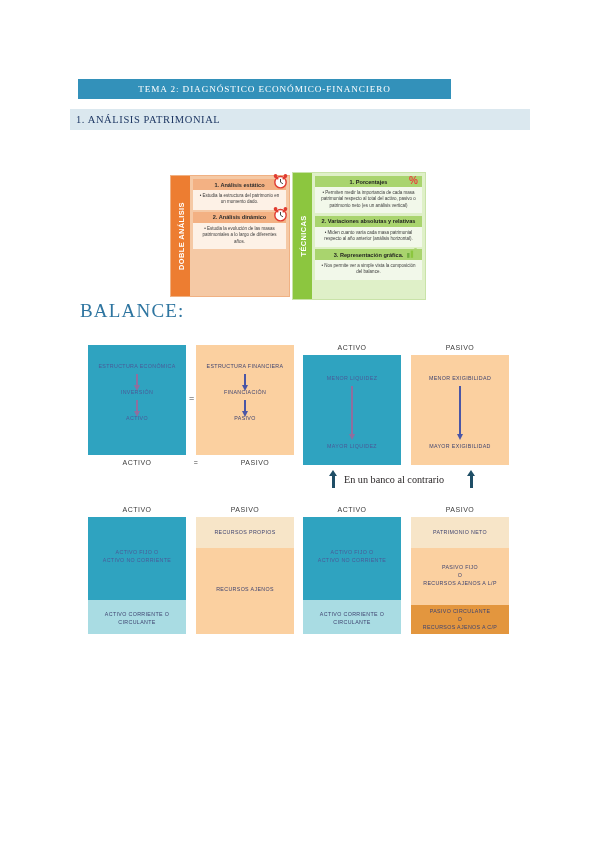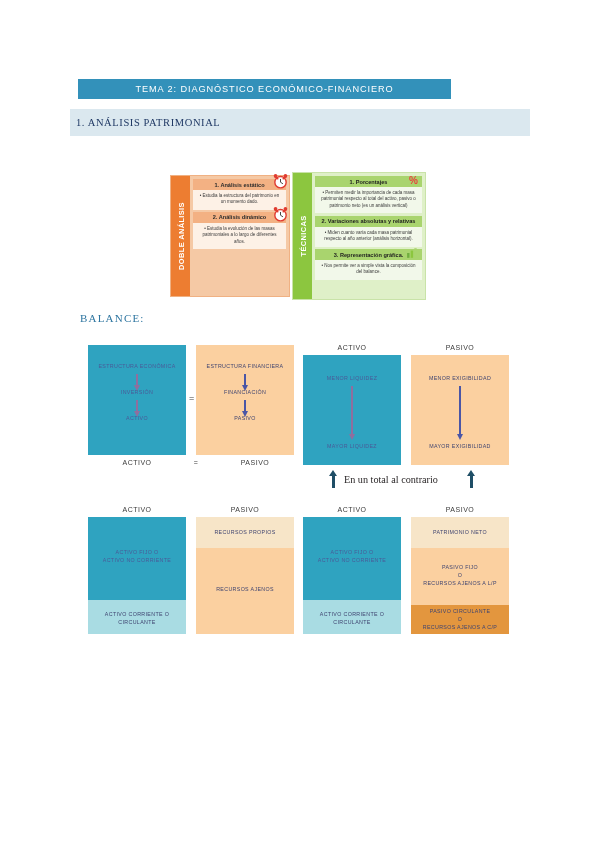--- a/index.html
+++ b/index.html
@@ -13,26 +13,26 @@
   .page { position: relative; width: 599px; height: 848px; background:#fff; }
 
   
   .banner {
     position:absolute; left:78px; top:79px; width:373px; height:20px;
     background:#3391ba;
     display:flex; align-items:center; justify-content:center;
   }
   .banner-text {
     color:#ffffff; font-size:9.2px; letter-spacing:.9px;
-    font-family:Liberation Sans, sans-serif; white-space:nowrap;
+    font-family:Liberation Serif, serif; white-space:nowrap;
   }
 
   
   .sec-head {
-    position:absolute; left:70px; top:109px; width:460px; height:27px;
+    position:absolute; left:70px; top:109px; width:460px; height:21px;
     background:#dbe8ef; display:flex; align-items:center;
   }
   .sec-head-text {
     color:#1f3864; font-size:10.5px; letter-spacing:.6px; padding-left:6px;
     font-family:"Liberation Serif", serif;
   }
 
   
   .para {
     position:absolute; left:70px; top:140px; width:462px;
@@ -95,22 +95,22 @@
   .g-body {
     font-size:4.5px; color:#3b3b3b; text-align:center; padding:3px 4px 4px 4px;
     line-height:6.4px; font-family:"Liberation Sans", sans-serif;
   }
   .g-body .bullet::before { content:"• "; }
   .pct-icon { position:absolute; right:4px; top:-1px; color:#e8423f; font-size:10px; font-weight:bold; font-family:"Liberation Sans", sans-serif;}
   .chart-icon { position:absolute; right:2px; top:-2px; width:15px; height:12px; }
 
   
   .balance-label {
-    position:absolute; left:80px; top:312px;
-    color:#2e75a0; font-size:11px; letter-spacing:1.2px;
+    position:absolute; left:80px; top:300px;
+    color:#2e75a0; font-size:19px; letter-spacing:1.2px;
     font-family:"Liberation Serif", serif;
   }
 
   
   .cap {
     position:absolute; font-size:7px; color:#3a3a3a; letter-spacing:.5px;
     text-align:center; font-family:"Liberation Sans", sans-serif;
   }
   .box { position:absolute; }
   .blue  { background:#2fa3c0; }
@@ -281,21 +281,21 @@
     <div class="blabel lbl-on-blue" style="top:88px;">MAYOR LIQUIDEZ</div>
   </div>
   <div class="box peach" style="left:411px; top:355px; width:98px; height:110px;">
     <div class="blabel lbl-on-peach" style="top:20px;">MENOR EXIGIBILIDAD</div>
     <div class="arrow-v arrow-blue" style="left:48px; top:31px; height:49px;"></div>
     <div class="blabel lbl-on-peach" style="top:88px;">MAYOR EXIGIBILIDAD</div>
   </div>
 
   <div class="note-row">
     <div class="up-arrow" style="left:10px;"></div>
-    <div class="note-text">En un total al contrario</div>
+    <div class="note-text">En un banco al contrario</div>
     <div class="up-arrow" style="left:148px;"></div>
   </div>
 
   <div class="cap" style="left:88px; top:506px; width:98px;">ACTIVO</div>
   <div class="cap" style="left:196px; top:506px; width:98px;">PASIVO</div>
 
   <div class="box blue" style="left:88px; top:517px; width:98px; height:83px;">
     <div class="blabel lbl-on-blue" style="top:32px;">ACTIVO FIJO O</div>
     <div class="blabel lbl-on-blue" style="top:40px;">ACTIVO NO CORRIENTE</div>
   </div>

